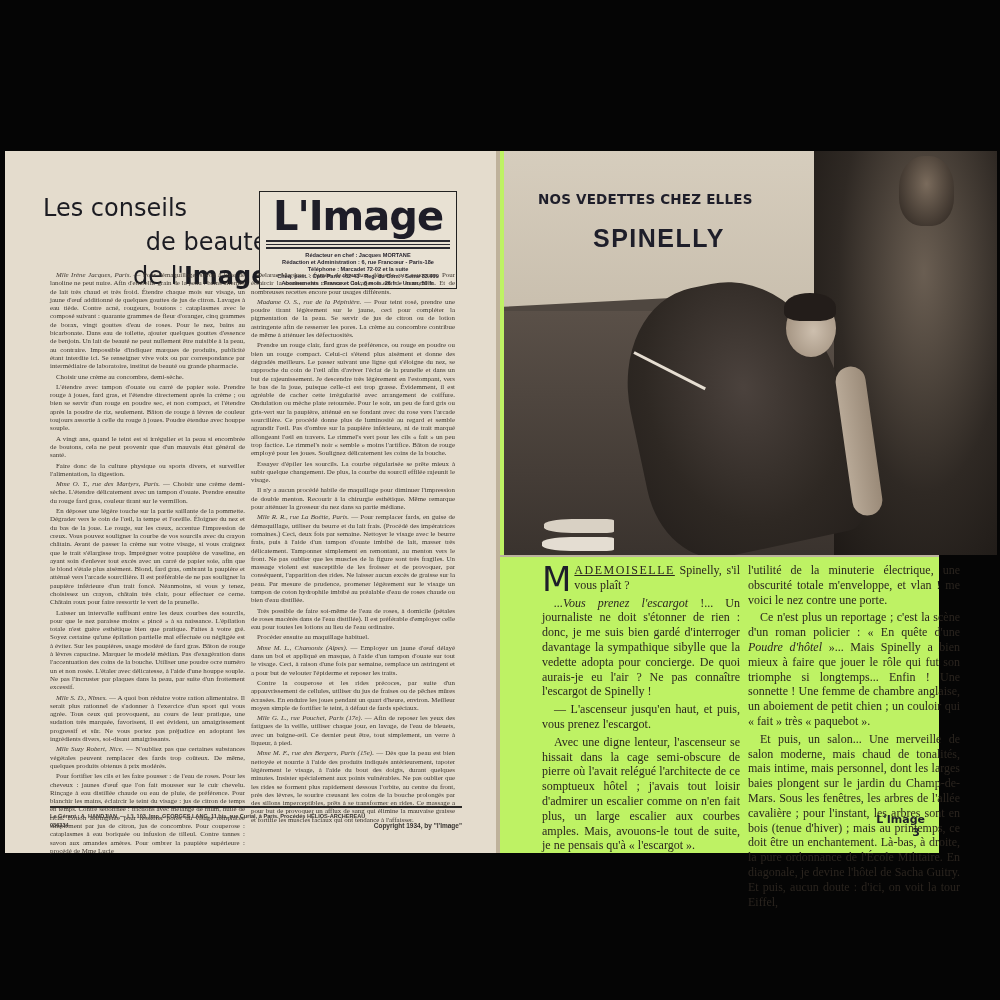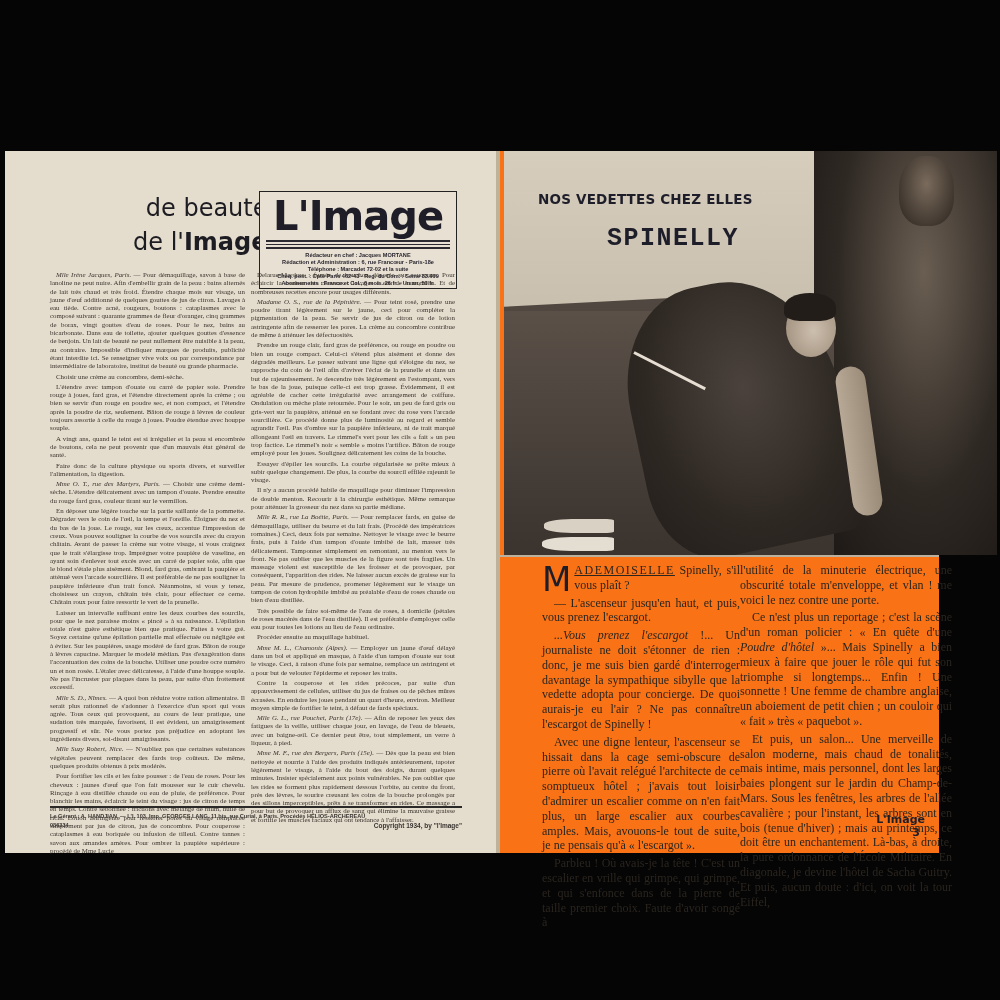--- a/index.html
+++ b/index.html
@@ -1,19 +1,19 @@
 <!DOCTYPE html>
 <html><head>
 <meta charset="utf-8">
 <style>
   html, body { margin:0; padding:0; }
   body { width:1000px; height:1000px; background:#050505; position:relative; overflow:hidden; font-family:"Liberation Serif", serif; color:#2a2420; }
   .page { position:absolute; top:151px; height:702px; }
   .page-left { left:5px; width:492px; background:#e4dccd; }
-  .page-right { left:500px; width:439px; background:#f97316; }
+  .page-right { left:500px; width:439px; background:#bef264; }
   .gutter { position:absolute; left:496px; top:151px; width:4px; height:702px; background:#bfb29b; }
 
   
   .title-block { position:absolute; left:38px; top:40px; font-family:"DejaVu Sans", sans-serif; color:#1c1c22; font-size:24px; line-height:34px; }
   .title-block .l1 { margin-left:0; }
   .title-block .l2 { margin-left:48px;text-align:right; }
   .title-block .l3 { margin-left:90px; }
   .title-block b { font-weight:bold; }
 
   .masthead { position:absolute; left:254px; top:40px; width:196px; height:96px; border:1.5px solid #222; background:#e8e1d3; }
@@ -28,21 +28,21 @@
   .col1 { left:45px; width:195px; }
   .col2 { left:246px; width:204px; }
 
   .footer-rule { position:absolute; left:45px; top:655px; width:412px; height:1.5px; background:#2c2a28; }
   .footer { position:absolute; left:45px; top:661px; width:412px; font-family:"Liberation Sans", sans-serif; font-size:5.6px; font-weight:bold; color:#3a3632; line-height:9px; }
   .footer .row { display:flex; justify-content:space-between; }
   .footer .copy { font-size:6.5px; }
 
   
   .kicker { position:absolute; left:38px; top:40px; font-family:"DejaVu Sans", sans-serif; font-weight:bold; font-size:13.5px; color:#1e1e2a; letter-spacing:0.2px; }
-  .headline { position:absolute; left:107px; top:73px; font-family:Liberation Mono, monospace; font-weight:bold; font-size:25px; letter-spacing:1.5px; color:#1e1e2a; }
+  .headline { position:absolute; left:93px; top:73px; font-family:Liberation Sans, sans-serif; font-weight:bold; font-size:25px; letter-spacing:1.5px; color:#1e1e2a; }
 
   .photo { position:absolute; left:4px; top:0; width:493px; height:404px; overflow:hidden; }
   .photo .wall { position:absolute; left:0; top:0; width:100%; height:100%; background:linear-gradient(180deg,#d6cdbd 0%, #c9bfae 40%, #b2a796 100%); }
   .photo .sofa { position:absolute; left:0; top:160px; width:330px; height:244px; background:linear-gradient(180deg,#5a5048 0%, #3a332e 100%); }
   .photo .sofa-back { position:absolute; left:0; top:150px; width:220px; height:40px; background:#4f4740; transform:skewY(-3deg); }
   .photo .statue { position:absolute; left:310px; top:0; width:183px; height:404px; background:radial-gradient(ellipse at 60% 30%, #6a5e52 0%, #2f2924 55%, #1a1613 100%); }
   .photo .halo { position:absolute; left:345px; top:-10px; width:140px; height:120px; border:9px solid #3a322b; border-radius:50%; }
   .photo .buddha-head { position:absolute; left:395px; top:5px; width:55px; height:70px; background:radial-gradient(ellipse at 50% 40%, #7a6b5c, #2a231e); border-radius:45% 45% 40% 40%; }
   .photo .woman-dress { position:absolute; left:130px; top:130px; width:210px; height:270px; background:radial-gradient(ellipse at 55% 40%, #4b423d 0%, #2e2823 60%, #231e1b 100%); border-radius:40% 50% 10% 30%; transform:rotate(-12deg); }
   .photo .woman-head { position:absolute; left:282px; top:148px; width:50px; height:58px; background:radial-gradient(ellipse at 55% 55%, #cdbfae 0%, #a69684 70%); border-radius:50%; }
@@ -50,34 +50,35 @@
   .photo .arm { position:absolute; left:340px; top:215px; width:30px; height:150px; background:linear-gradient(90deg,#b8a997,#9a8a78); border-radius:15px; transform:rotate(-8deg); }
   .photo .shoe1 { position:absolute; left:40px; top:368px; width:70px; height:14px; background:#d9d1c4; border-radius:40% 10% 10% 40%; }
   .photo .shoe2 { position:absolute; left:38px; top:386px; width:72px; height:14px; background:#e4ddd2; border-radius:40% 10% 10% 40%; }
   .photo .holder { position:absolute; left:130px; top:200px; width:80px; height:3px; background:#e6ded2; transform:rotate(27deg); transform-origin:left; }
 
   .photo-caption-area { position:absolute; left:0; top:404px; width:100%; height:2px; background:#bcb19f; }
 
   .article { position:absolute; top:412px; font-family:"Liberation Serif", serif; font-size:12px; line-height:14.8px; text-align:justify; color:#2b251f; }
   .article p { margin:0 0 3px 0; text-indent:12px; }
   .art1 { left:42px; width:198px; }
-  .art2 { left:240px; width:212px; }
+  .art2 { left:248px; width:212px; }
   .dropcap { float:left; font-family:"DejaVu Sans", sans-serif; font-size:34px; line-height:30px; margin:1px 3px 0 0; color:#1e1e2a; }
   .smallcaps { font-variant:small-caps; letter-spacing:1.5px;text-decoration:underline; }
   .article .noindent { text-indent:0; }
 
   .brand-footer { position:absolute; right:14px; top:662px; text-align:right; font-family:"DejaVu Sans", sans-serif; font-weight:bold; color:#1e1e2a; }
   .brand-footer .brand { font-size:11px; }
   .brand-footer .pnum { font-size:11px; margin-right:5px; }
 </style>
 </head>
 <body>
 
 <div class="page page-left">
   <div class="title-block">
+    <div class="l1">Les conseils</div>
     <div class="l2">de beauté</div>
     <div class="l3"><span>de l'</span><b>Image</b></div>
   </div>
 
   <div class="masthead">
     <div class="logo">L'Image</div>
     <div class="rules">
         <div></div>
         <div></div>
         <div></div>
@@ -146,24 +147,23 @@
     <div class="holder"></div>
     <div class="shoe1"></div>
     <div class="shoe2"></div>
   </div>
   <div class="kicker">NOS VEDETTES CHEZ ELLES</div>
   <div class="headline">SPINELLY</div>
   <div class="photo-caption-area"></div>
 
   <div class="article art1" id="art1">
       <p class="noindent"><span class="dropcap">M</span><span class="smallcaps">ADEMOISELLE</span> Spinelly, s'il vous plaît ?</p>
+      <p><i>...Vous prenez l'escargot</i> !... Un journaliste ne doit s'étonner de rien : donc, je me suis bien gardé d'interroger davantage la sympathique sibylle que la vedette adopta pour concierge. De quoi aurais-je eu l'air ? Ne pas connaître l'escargot de Spinelly !</p>
       <p>— L'ascenseur jusqu'en haut, et puis, vous prenez l'escargot.</p>
-      <p><i>...Vous prenez l'escargot</i> !... Un journaliste ne doit s'étonner de rien : donc, je me suis bien gardé d'interroger davantage la sympathique sibylle que la vedette adopta pour concierge. De quoi aurais-je eu l'air ? Ne pas connaître l'escargot de Spinelly !</p>
       <p>Avec une digne lenteur, l'ascenseur se hissait dans la cage semi-obscure de pierre où l'avait relégué l'architecte de ce somptueux hôtel ; j'avais tout loisir d'admirer un escalier comme on n'en fait plus, un large escalier aux courbes amples. Mais, avouons-le tout de suite, je ne pensais qu'à « l'escargot ».</p>
-      <p>Parbleu ! Où avais-je la tête ! C'est un escalier en vrille qui grimpe, qui grimpe, et qui s'enfonce dans de la pierre de taille premier choix. Faute d'avoir songé à</p>
     </div>
   <div class="article art2" id="art2">
       <p class="noindent">l'utilité de la minuterie électrique, une obscurité totale m'enveloppe, et vlan ! me voici le nez contre une porte.</p>
       <p>Ce n'est plus un reportage ; c'est la scène d'un roman policier : « En quête d'une <i>Poudre d'hôtel</i> »... Mais Spinelly a bien mieux à faire que jouer le rôle qui fut son triomphe si longtemps... Enfin ! Une sonnette ! Une femme de chambre anglaise, un aboiement de petit chien ; un couloir qui « fait » très « paquebot ».</p>
       <p>Et puis, un salon... Une merveille de salon moderne, mais chaud de tonalités, mais intime, mais personnel, dont les larges baies plongent sur le jardin du Champ-de-Mars. Sous les fenêtres, les arbres de l'allée cavalière ; pour l'instant, les arbres sont en bois (tenue d'hiver) ; mais au printemps, ce doit être un enchantement. Là-bas, à droite, la pure ordonnance de l'École Militaire. En diagonale, je devine l'hôtel de Sacha Guitry. Et puis, aucun doute : d'ici, on voit la tour Eiffel,</p>
     </div>
 
   <div class="brand-footer">
     <div class="brand">L'Image</div>
     <div class="pnum">3</div>

